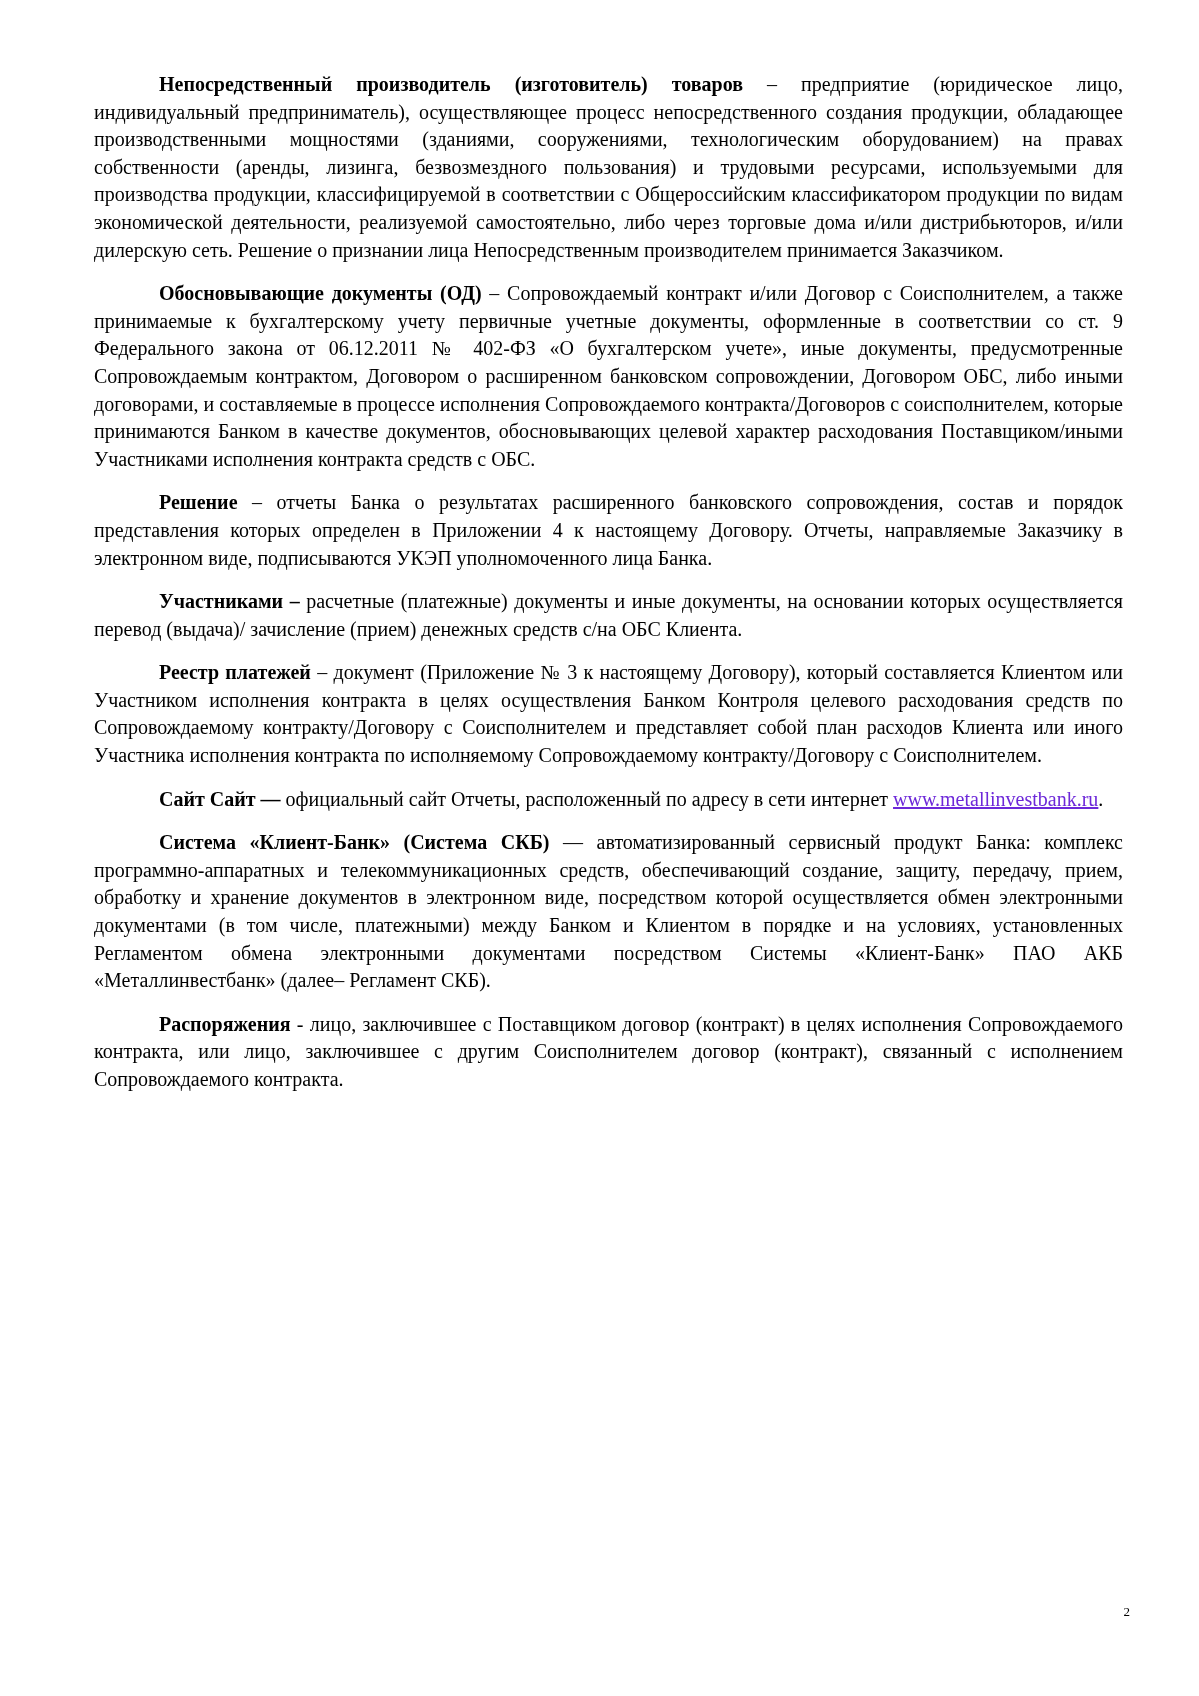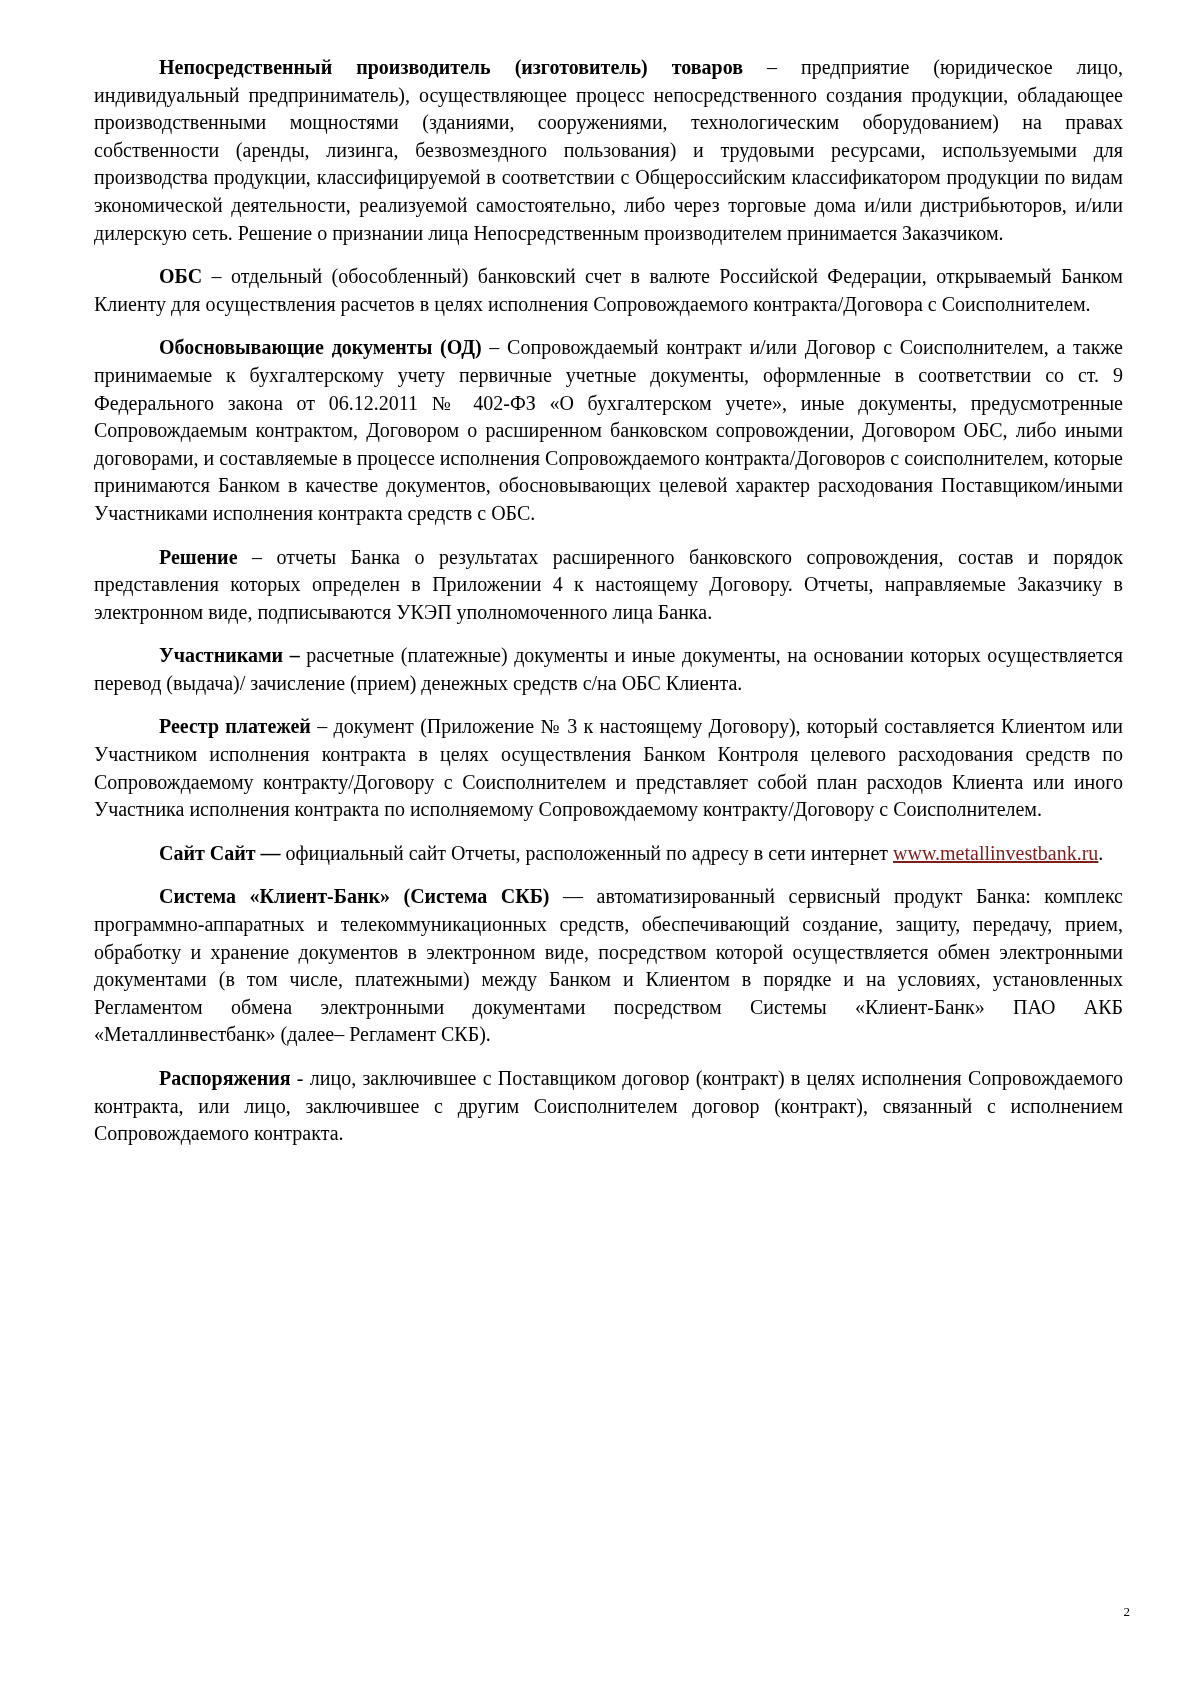--- a/index.html
+++ b/index.html
@@ -12,51 +12,51 @@
     height: 1696px;
     position: relative;
     overflow: hidden;
     font-family: "Liberation Serif", "DejaVu Serif", serif;
     font-size: 20px;
     line-height: 27.6px;
     color: #000000;
   }
   .content {
     padding: 54px 76px 0 94px;
+    margin-top: 17px;
   }
   p.def {
     margin: 0 0 16px 0;
     text-align: justify;
     text-indent: 65px;
   }
   p.def b {
     font-weight: bold;
   }
   a.doc-link {
-    color: #7f1d1d;
+    color: #6d28d9;
     text-decoration: underline;
     cursor: pointer;
   }
   .page-number {
     position: absolute;
     top: 1604px;
     right: 69px;
     font-size: 13px;
     line-height: 15px;
     color: #000000;
   }
 </style>
 </head>
 <body>
 
 <div class="content">
 
   <p class="def"><b>Непосредственный производитель (изготовитель) товаров</b><span> – предприятие (юридическое лицо, индивидуальный предприниматель), осуществляющее процесс непосредственного создания продукции, обладающее производственными мощностями (зданиями, сооружениями, технологическим оборудованием) на правах собственности (аренды, лизинга, безвозмездного пользования) и трудовыми ресурсами, используемыми для производства продукции, классифицируемой в соответствии с Общероссийским классификатором продукции по видам экономической деятельности, реализуемой самостоятельно, либо через торговые дома и/или дистрибьюторов, и/или дилерскую сеть. Решение о признании лица Непосредственным производителем принимается Заказчиком.</span></p>
 
-  <p class="def"><b>ОБС</b><span> – отдельный (обособленный) банковский счет в валюте Российской Федерации, открываемый Банком Клиенту для осуществления расчетов в целях исполнения Сопровождаемого контракта/Договора с Соисполнителем.</span></p>
 
   <p class="def"><b>Обосновывающие документы (ОД)</b><span> – Сопровождаемый контракт и/или Договор с Соисполнителем, а также принимаемые к бухгалтерскому учету первичные учетные документы, оформленные в соответствии со ст. 9 Федерального закона от 06.12.2011 № 402-ФЗ «О бухгалтерском учете», иные документы, предусмотренные Сопровождаемым контрактом, Договором о расширенном банковском сопровождении, Договором ОБС, либо иными договорами, и составляемые в процессе исполнения Сопровождаемого контракта/Договоров с соисполнителем, которые принимаются Банком в качестве документов, обосновывающих целевой характер расходования Поставщиком/иными Участниками исполнения контракта средств с ОБС.</span></p>
 
   <p class="def"><b>Решение</b><span> – отчеты Банка о результатах расширенного банковского сопровождения, состав и порядок представления которых определен в Приложении 4 к настоящему Договору. Отчеты, направляемые Заказчику в электронном виде, подписываются УКЭП уполномоченного лица Банка.</span></p>
 
 
   <p class="def"><b>Участниками –</b><span> расчетные (платежные) документы и иные документы, на основании которых осуществляется перевод (выдача)/ зачисление (прием) денежных средств с/на ОБС Клиента.</span></p>
 
   <p class="def"><b>Реестр платежей</b><span> – документ (Приложение № 3 к настоящему Договору), который составляется Клиентом или Участником исполнения контракта в целях осуществления Банком Контроля целевого расходования средств по Сопровождаемому контракту/Договору с Соисполнителем и представляет собой план расходов Клиента или иного Участника исполнения контракта по исполняемому Сопровождаемому контракту/Договору с Соисполнителем.</span></p>
 

